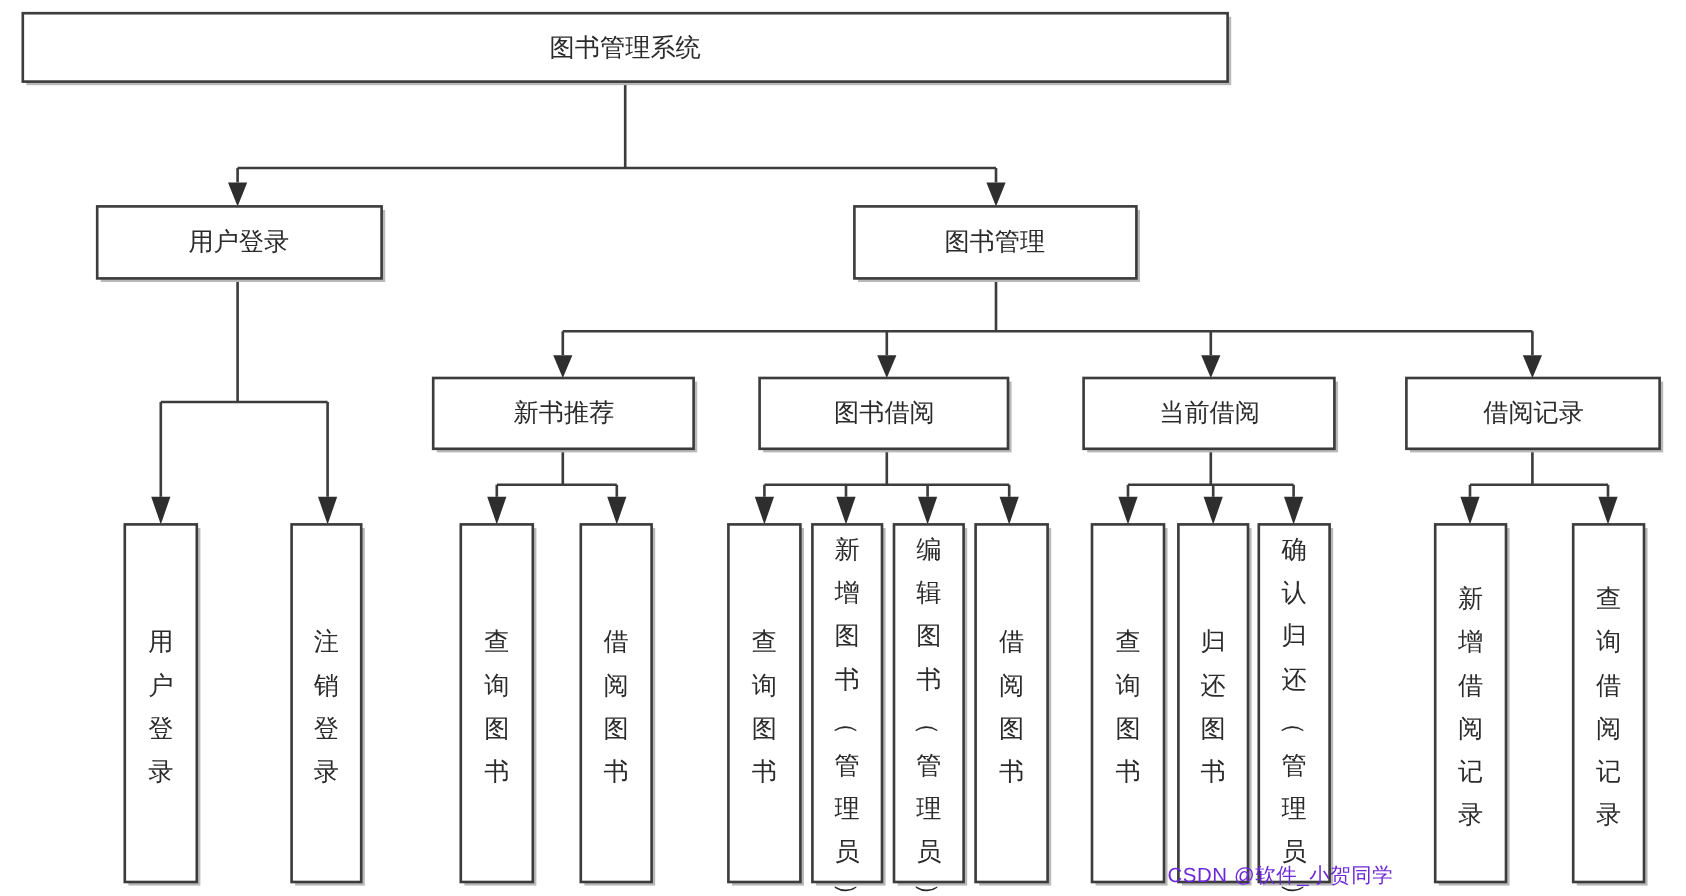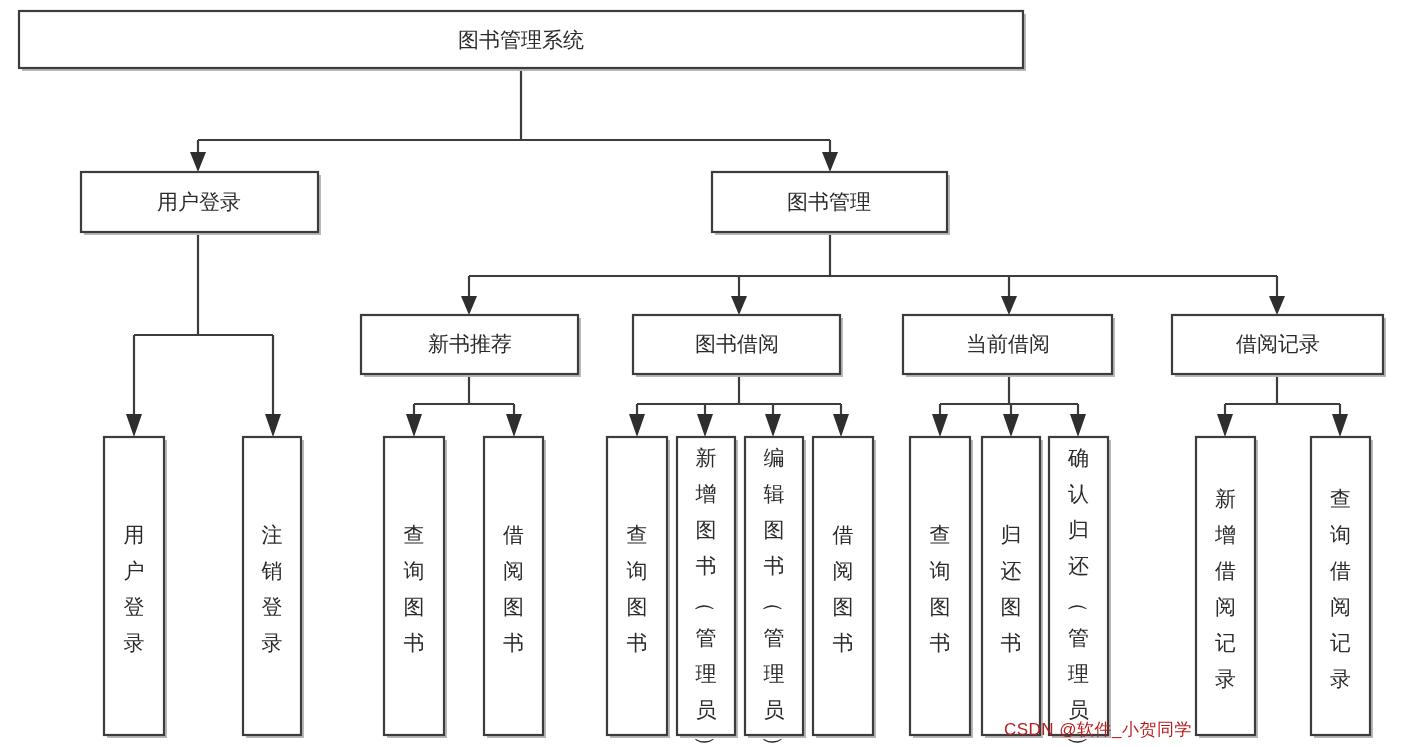--- a/index.html
+++ b/index.html
@@ -12,21 +12,20 @@
     font-family: "Liberation Sans", "DejaVu Sans", sans-serif;
     width: 1405px;
     height: 747px;
     overflow: hidden;
   }
   #diagram-root {
     position: relative;
     width: 1170px;
     height: 747px;
     background: #ffffff;
-    padding-left: 31px;
   }
   svg#tree-svg {
     position: absolute;
     left: 0;
     top: 0;
     width: 1405px;
     height: 747px;
   }
   .node-box {
     fill: #ffffff;
@@ -59,21 +58,21 @@
     font-size: 21px;
     fill: #2b2b2b;
     text-anchor: middle;
   }
   .watermark {
     position: absolute;
     right: 9px;
     bottom: 6px;
     font-family: "Liberation Sans", "DejaVu Sans", sans-serif;
     font-size: 17px;
-    color: #b91c1c;
+    color: #6d28d9;
     letter-spacing: 0.5px;
     white-space: nowrap;
     user-select: none;
   }
 </style>
 </head>
 <body>
 
 <div id="diagram-root">
 

